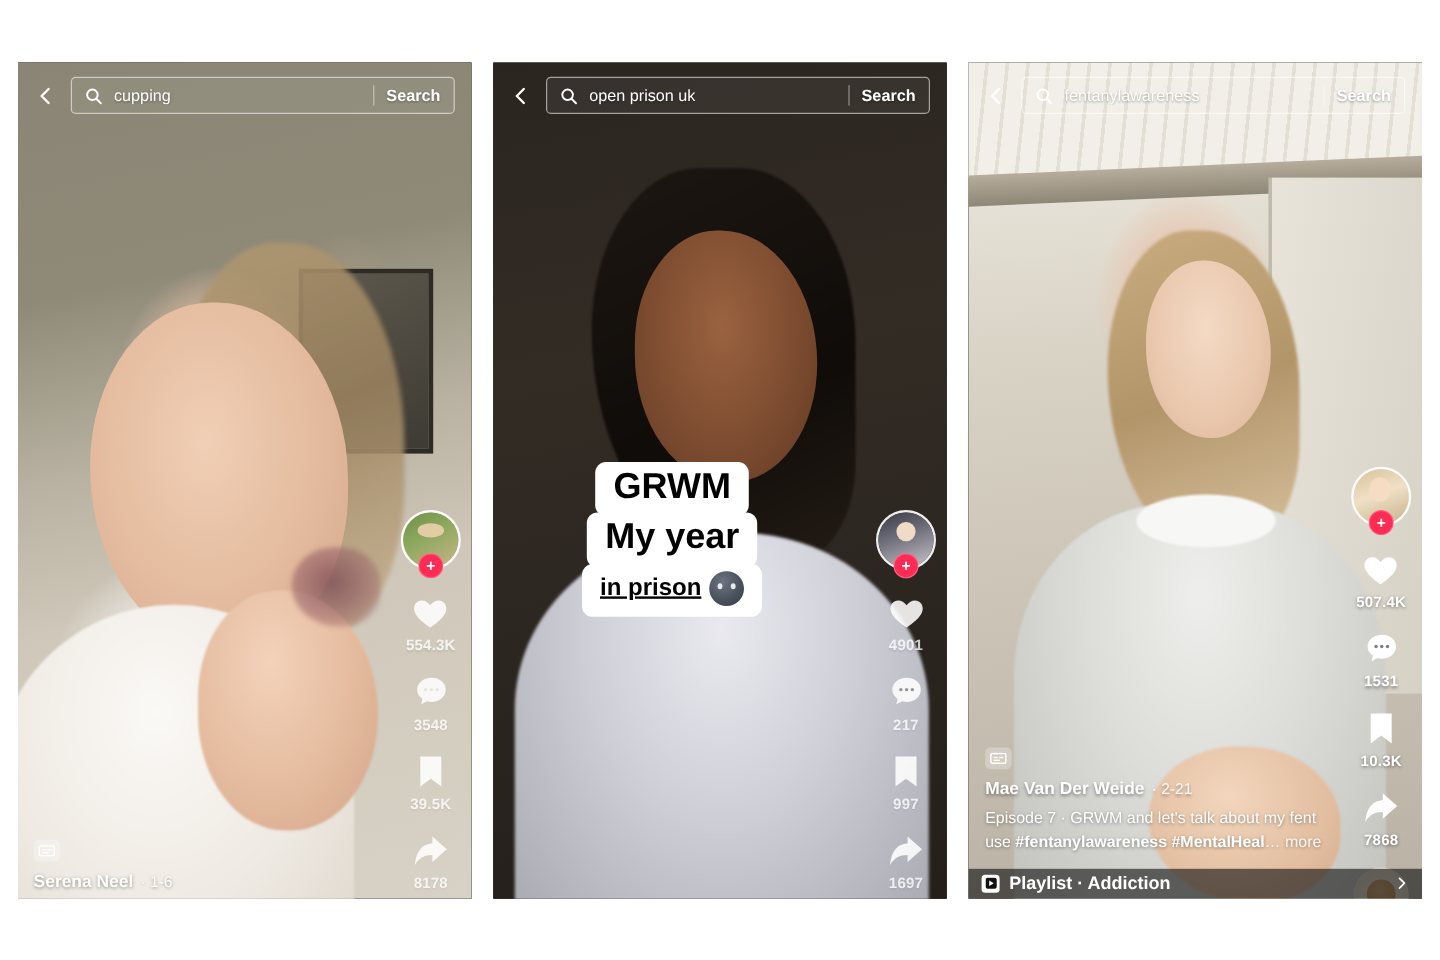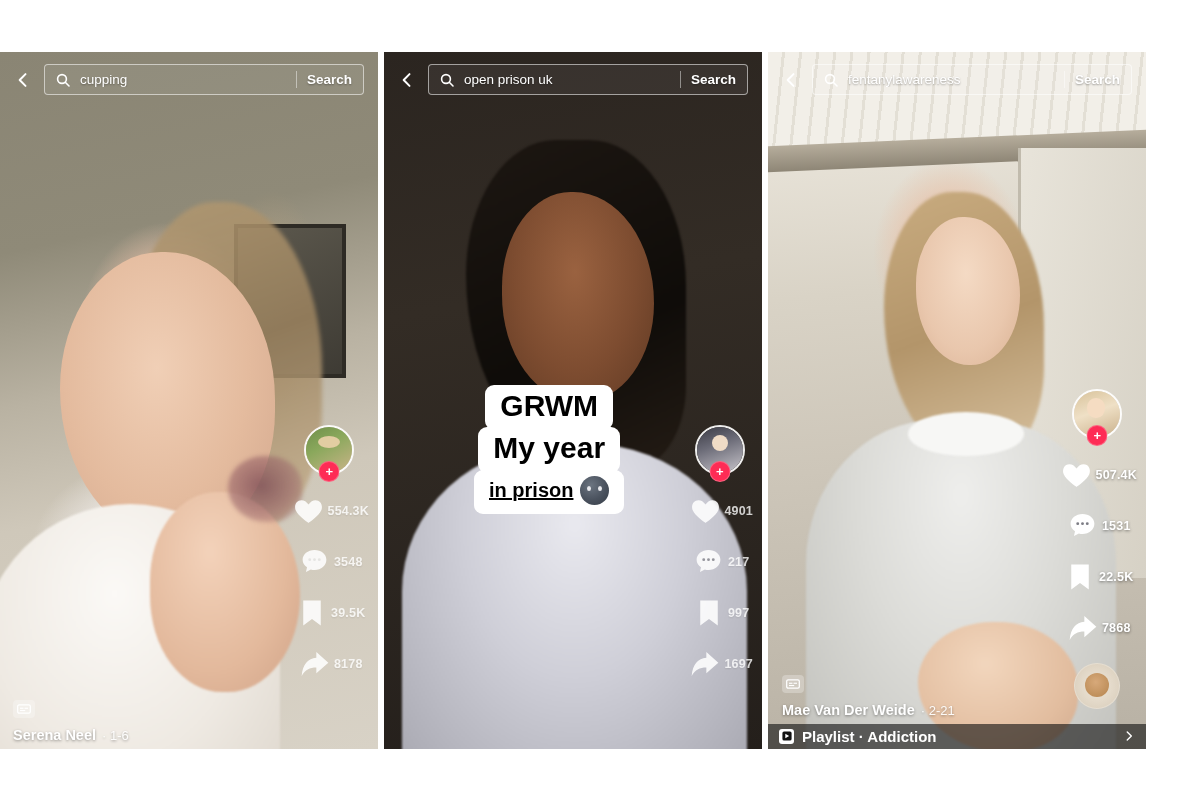--- a/index.html
+++ b/index.html
@@ -1,21 +1,21 @@
 <!DOCTYPE html>
 <html><head>
 <meta charset="utf-8">
 <style>
   html,body{margin:0;padding:0;}
   body{
     width:1200px;height:800px;background:#ffffff;
     font-family:"Liberation Sans","DejaVu Sans",sans-serif;
     overflow:hidden;position:relative;
   }
-  .board{position:absolute;inset:0;display:flex;align-items:center;justify-content:flex-start;gap:6px;}
+  .board{position:absolute;inset:0;display:flex;align-items:center;justify-content:center;gap:18px;}
 
   .phone{
     position:relative;width:378px;height:697px;overflow:hidden;
     background:#111;flex:0 0 auto;
   }
 
   
   .bg{position:absolute;inset:0;}
 
   
@@ -155,21 +155,21 @@
     width:46px;height:46px;border-radius:50%;border:2px solid rgba(255,255,255,.92);
     position:relative;margin-bottom:17px;overflow:visible;
   }
   .avatar .pic{position:absolute;inset:0;border-radius:50%;overflow:hidden;}
   .plus{
     position:absolute;left:50%;bottom:-9px;transform:translateX(-50%);
     width:19px;height:19px;border-radius:50%;background:#fe2c55;color:#fff;
     display:flex;align-items:center;justify-content:center;font-size:13px;line-height:1;
     font-weight:700;border:1.5px solid rgba(255,255,255,.25);
   }
-  .act{display:flex;flex-direction:row;align-items:center;margin-bottom:13px;cursor:pointer;}
+  .act{display:flex;flex-direction:column;align-items:center;margin-bottom:13px;cursor:pointer;}
   .act .ic{width:38px;height:38px;display:flex;align-items:center;justify-content:center;}
   .act .cnt{
     margin-top:1px;font-size:12.5px;font-weight:700;color:#fff;
     text-shadow:0 1px 3px rgba(0,0,0,.45);letter-spacing:.2px;
   }
   .disc{
     width:44px;height:44px;border-radius:50%;margin-top:3px;overflow:hidden;
     border:1px solid rgba(255,255,255,.25);position:relative;
   }
 
@@ -210,21 +210,21 @@
   .playlist .pchev{flex:0 0 auto;}
 
   
   .sticker{
     position:absolute;left:74px;top:333px;z-index:4;
     display:flex;flex-direction:column;align-items:center;
   }
   .sticker .ln{
     background:#fff;color:#000;font-weight:700;font-size:30px;line-height:1.02;
     padding:6px 15px 9px;border-radius:9px;margin-bottom:-3px;white-space:nowrap;
-    display:flex;align-items:center;gap:7px;margin-left:16px;
+    display:flex;align-items:center;gap:7px;
   }
   .sticker .ln.l3{font-size:20px;text-decoration:underline;}
   .moon{
     width:29px;height:29px;border-radius:50%;
     background:radial-gradient(circle at 38% 32%,#6b7480 0%,#4a525e 55%,#353c46 100%);
     display:inline-block;position:relative;flex:0 0 auto;
   }
   .moon::before,.moon::after{
     content:"";position:absolute;top:10px;width:4px;height:5px;border-radius:50%;background:#e9eaee;
   }
@@ -463,21 +463,21 @@
             </svg>
           </div>
         <div class="cnt">1531</div>
       </div>
       <div class="act">
         <div class="ic">
             <svg width="26" height="30" viewBox="0 0 18 24" fill="#fff">
               <path d="M2 2h14v20l-7-5.2L2 22z"></path>
             </svg>
           </div>
-        <div class="cnt">22.5K</div>
+        <div class="cnt">10.3K</div>
       </div>
       <div class="act">
         <div class="ic">
             <svg width="32" height="30" viewBox="0 0 24 22" fill="#fff">
               <path d="M13 2v4.3C6.7 6.9 2.8 11 2 20c2.6-4.6 6-6.3 11-6.3V18l9-8z"></path>
             </svg>
           </div>
         <div class="cnt">7868</div>
       </div>
       <div class="disc disc-c"></div>
@@ -488,20 +488,23 @@
         <svg width="14" height="10" viewBox="0 0 16 11">
             <rect x="0.8" y="0.8" width="14.4" height="9.4" rx="1.6" fill="none" stroke="#fff" stroke-width="1.4"></rect>
             <rect x="3.4" y="4" width="4" height="1.3" fill="#fff"></rect>
             <rect x="8.6" y="4" width="4" height="1.3" fill="#fff"></rect>
             <rect x="3.4" y="6.6" width="6" height="1.3" fill="#fff"></rect>
           </svg>
       </div>
       <div class="uname">
         <span>Mae Van Der Weide</span><span class="dt">· <span>2-21</span></span>
       </div>
+      <div class="desc">
+        <span>Episode 7 · GRWM and let's talk about my fent use </span><b>#fentanylawareness #MentalHeal</b><span class="more">… more</span>
+      </div>
     </div>
 
     <div class="playlist">
       <div class="picon">
         <svg width="10" height="10" viewBox="0 0 12 12">
             <rect x="0.5" y="0.5" width="11" height="11" rx="2" fill="#111"></rect>
             <polygon points="4,3.2 8.6,6 4,8.8" fill="#fff"></polygon>
           </svg>
       </div>
       <div class="ptext">Playlist · Addiction</div>

